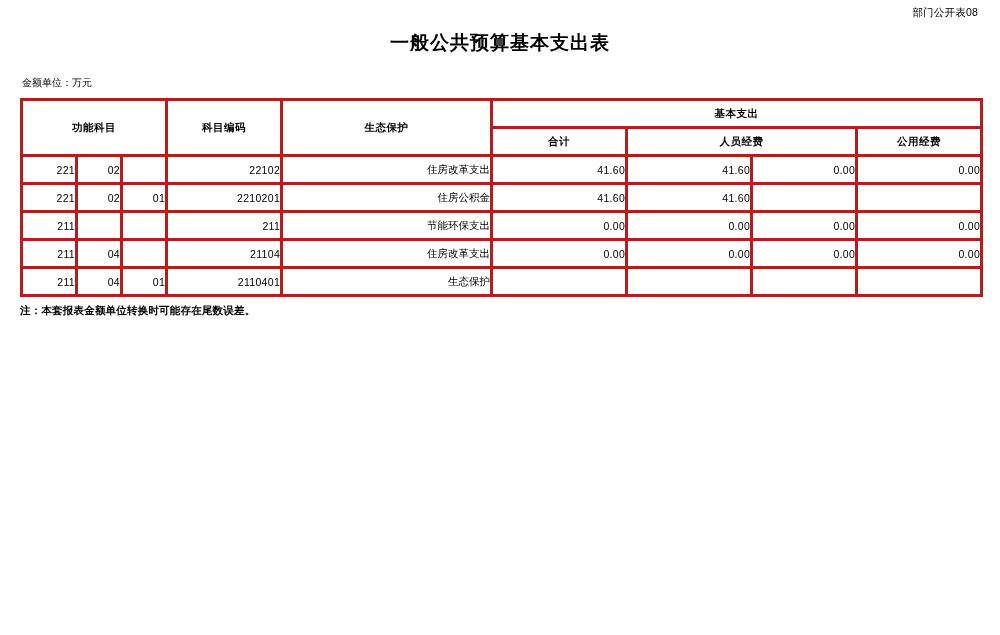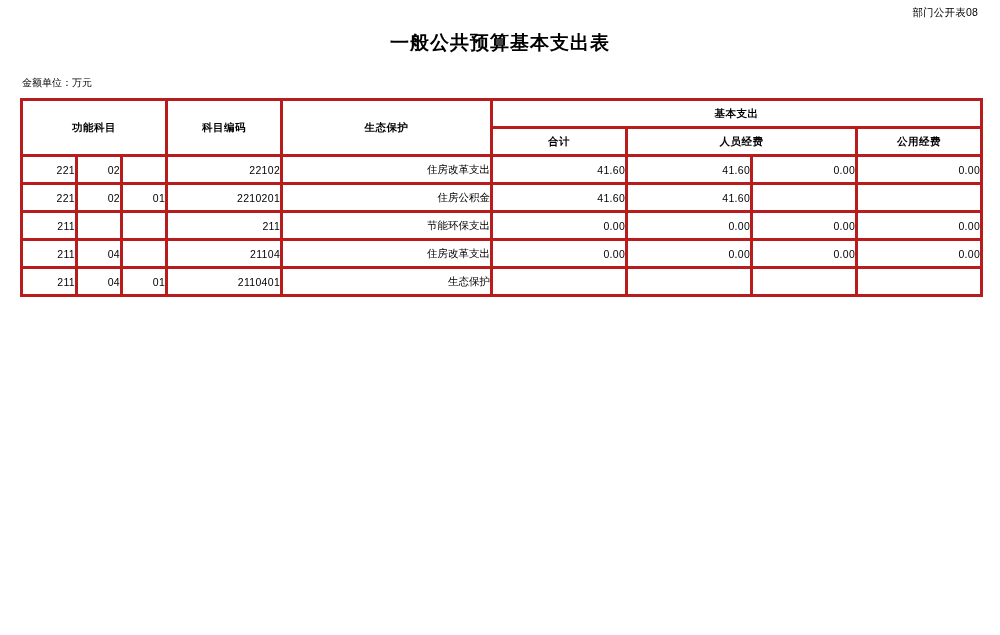--- a/index.html
+++ b/index.html
@@ -180,14 +180,15 @@
         <td class="c code">2110401</td>
         <td class="l">生态保护</td>
         <td class="r num"></td>
         <td class="r num"></td>
         <td class="r num"></td>
         <td class="r num"></td>
       </tr>
     </tbody>
   </table>
 
+  <div class="note">注：本套报表金额单位转换时可能存在尾数误差。</div>
 
 </div>
 
 </body></html>

